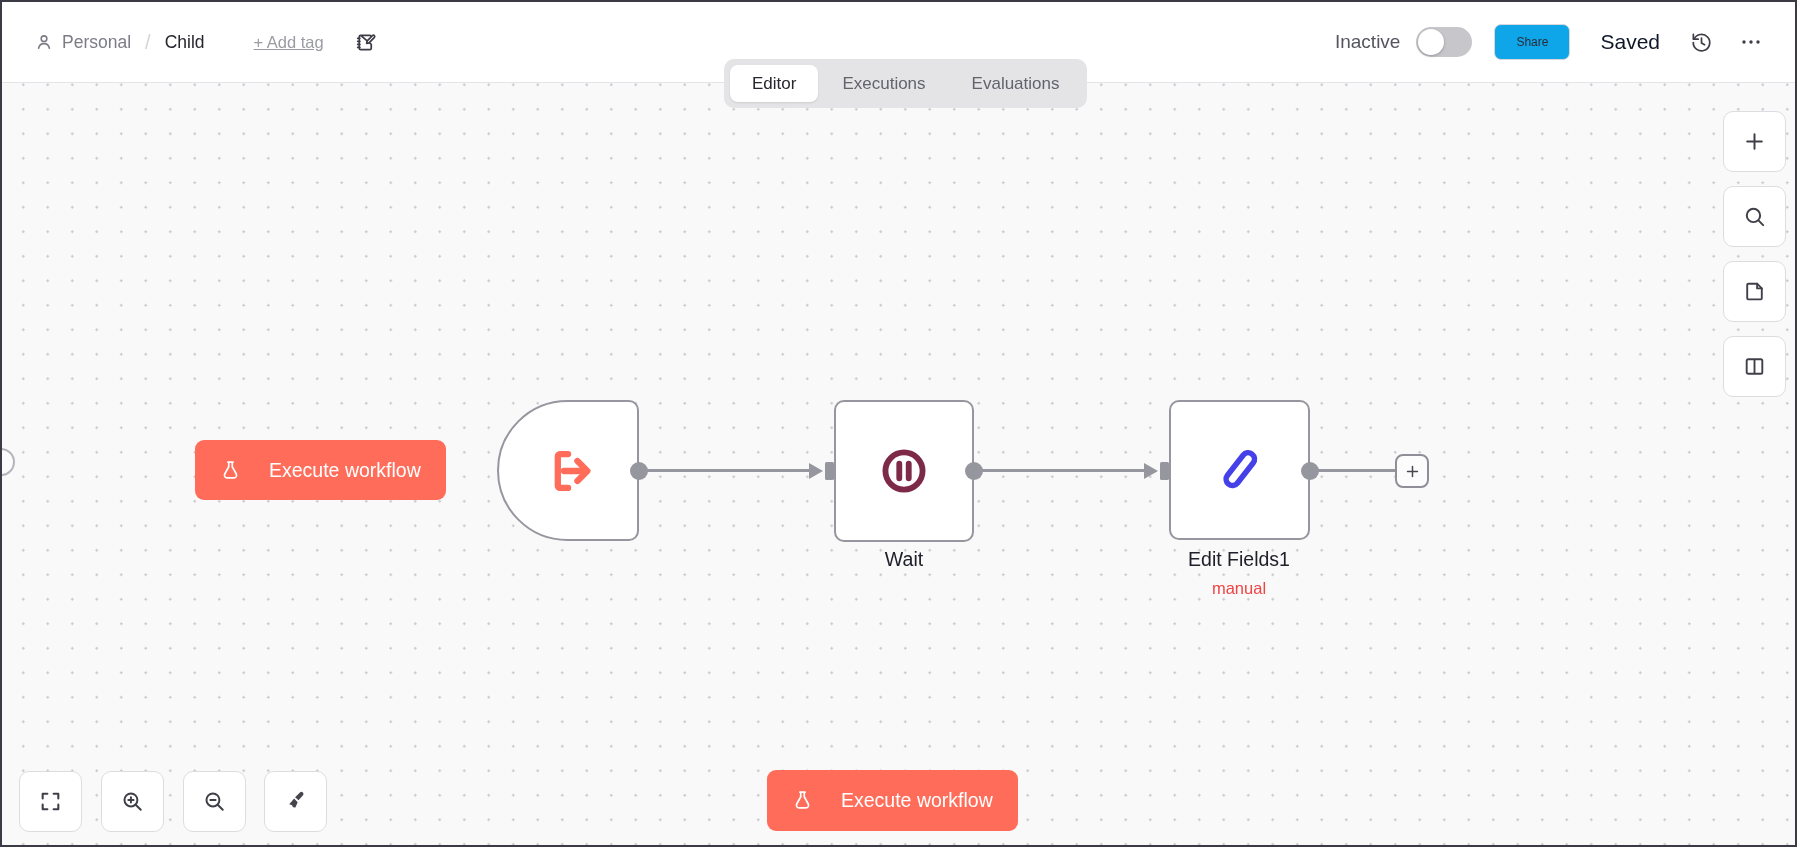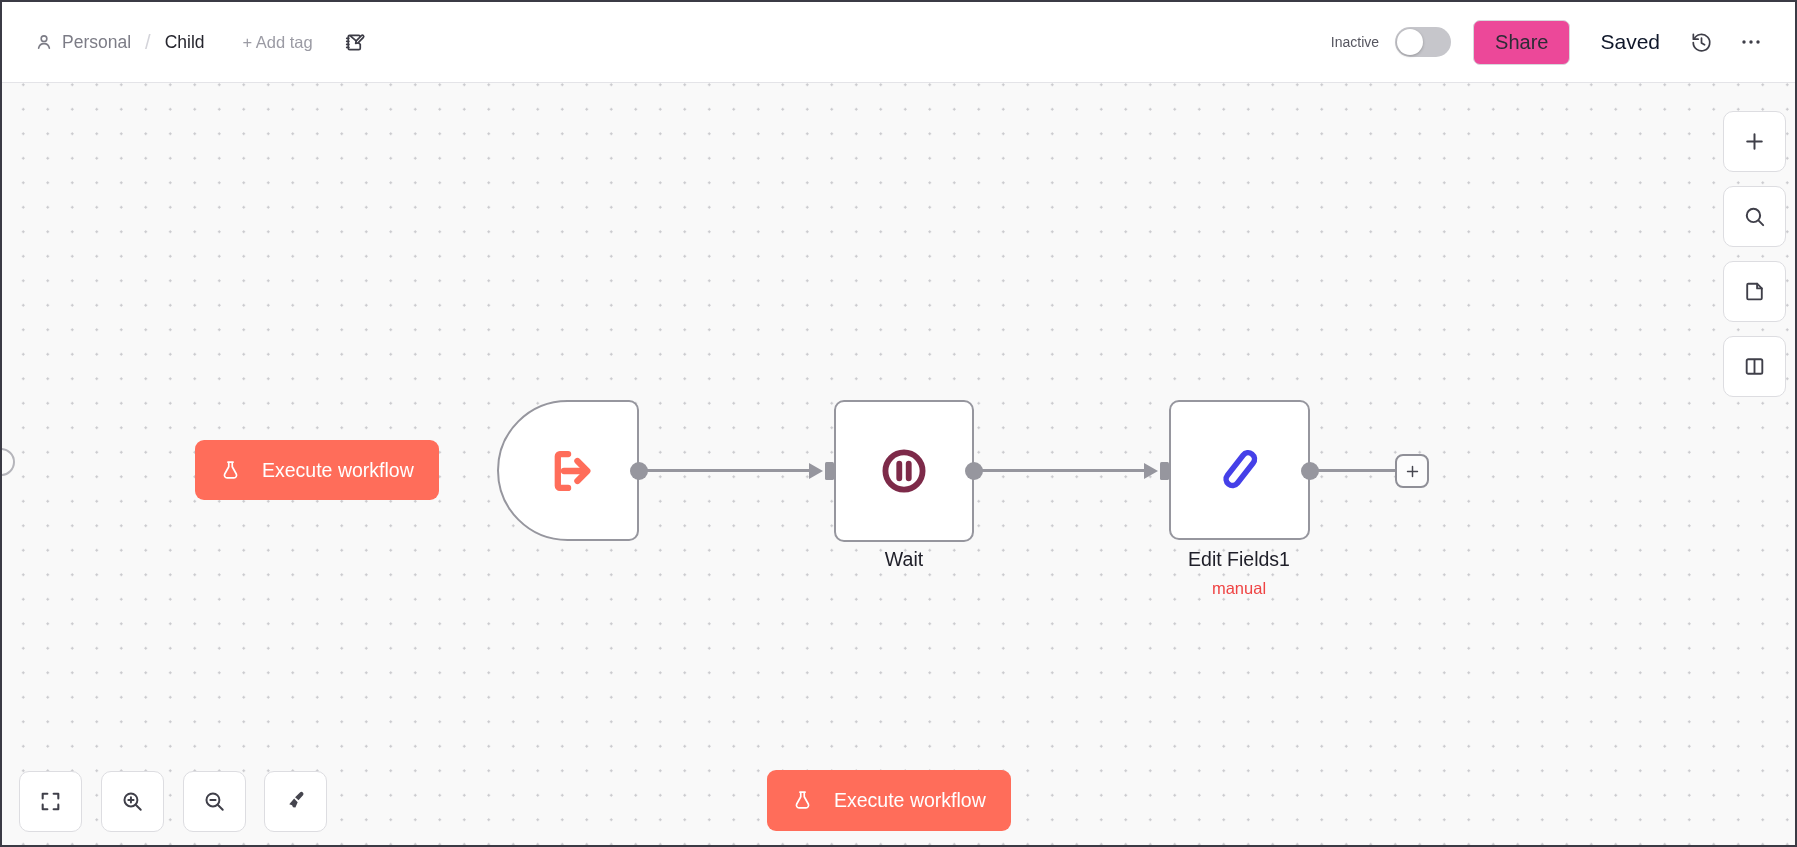--- a/index.html
+++ b/index.html
@@ -13,32 +13,32 @@
   
   .header {
     position:absolute; left:0; top:0; right:0; height:81px;
     background:#fff; border-bottom:1px solid #e4e4e8;
     display:flex; align-items:center; padding:0 32px; z-index:4;
   }
   .hgroup { display:flex; align-items:center; }
   .crumb-sep { color:#d4d4da; font-size:20px; margin:0 14px; }
   .project-name { color:#7c7c86; font-size:17.5px; margin-left:8px; }
   .wf-name { color:#26262e; font-size:17.5px; font-weight:500; }
-  .add-tag { color:#9b9ba4; font-size:16.5px; margin-left:38px; cursor:pointer; }
+  .add-tag { color:#9b9ba4; font-size:16.5px; margin-left:49px; cursor:pointer;text-decoration:underline; }
   .note-btn { margin-left:30px; display:flex; align-items:center; cursor:pointer; color:#3c3c46; }
   .header-right { margin-left:auto; display:flex; align-items:center; }
-  .status-label { color:#55555f; font-size:14px; margin-right:16px; }
+  .status-label { color:#55555f; font-size:19px; margin-right:16px; }
   .toggle { position:relative; width:56px; height:30px; border-radius:15px; background:#c6c6cb; cursor:pointer; }
   .toggle .knob {
     position:absolute; left:2px; top:2px; width:26px; height:26px; border-radius:50%;
     background:#fff; box-shadow:0 1px 3px rgba(0,0,0,.25);
   }
   .share-btn {
-    margin-left:22px; border:1px solid #d7d7dc; border-radius:7px; background:#ec4899;
-    padding:10px 21px; font-size:20px; color:#2c2c36; font-weight:500; cursor:pointer;
+    margin-left:22px; border:1px solid #d7d7dc; border-radius:7px; background:#0ea5e9;
+    padding:10px 21px; font-size:12px; color:#2c2c36; font-weight:500; cursor:pointer;
     font-family:inherit;
   }
   .saved-label { color:#0f172a; font-size:21px; margin-left:30px; }
   .icon-btn { display:flex; align-items:center; justify-content:center; cursor:pointer; color:#3e3e48; }
   .history-btn { margin-left:30px; }
   .more-btn { margin-left:26px; }
   
   .tabs {
     position:absolute; left:722px; top:57px; height:49px; z-index:5;
     display:flex; align-items:center; gap:2px;
@@ -72,21 +72,21 @@
   .edge-arc {
     position:absolute; left:-15px; top:446px; width:28px; height:28px; border-radius:50%;
     border:2px solid #b5b5bb; background:#fbfbfb;
   }
   .node-label {
     position:absolute; text-align:center; color:#20202a; font-size:19.5px; font-weight:500;
     line-height:1.36;
   }
   .node-sub { margin-top:4px; color:#ef4444; font-size:16.5px; font-weight:400; }
   .exec-btn {
-    position:absolute; display:flex; align-items:center; gap:21px;
+    position:absolute; display:flex; align-items:center; gap:28px;
     background:#ff6d5a; color:#fff; border:none; border-radius:9px;
     padding:0 25px; font-size:19.5px; font-weight:500; cursor:pointer;
     font-family:inherit;
   }
   .exec-btn.canvas-top { left:193px; top:438px; height:60px; }
   .exec-btn.canvas-bottom { left:765px; top:768px; height:61px; }
   
   .sq-btn {
     position:absolute; width:63px; height:61px; background:#fff;
     border:1.5px solid #dddde1; border-radius:10px;
@@ -137,20 +137,25 @@
       <span class="icon-btn more-btn">
         <svg width="24" height="24" viewBox="0 0 24 24" fill="#3e3e48">
           <circle cx="5" cy="12" r="1.7"></circle>
             <circle cx="12" cy="12" r="1.7"></circle>
             <circle cx="19" cy="12" r="1.7"></circle>
         </svg>
       </span>
     </div>
   </div>
 
+  <div class="tabs">
+    <div class="tab active">Editor</div>
+    <div class="tab">Executions</div>
+    <div class="tab">Evaluations</div>
+  </div>
 
   <div class="canvas"></div>
 
   <div class="edge-arc"></div>
 
   <button class="exec-btn canvas-top">
     <svg width="21" height="21" viewBox="0 0 24 24" fill="none" stroke="#fff" stroke-width="1.9" stroke-linecap="round" stroke-linejoin="round">
       <path d="M9 2.5h6M10 2.5v5.2L5.4 16a3 3 0 0 0 2.7 4.4h7.8A3 3 0 0 0 18.6 16L14 7.7V2.5"></path>
     </svg>
     <span>Execute workflow</span>

